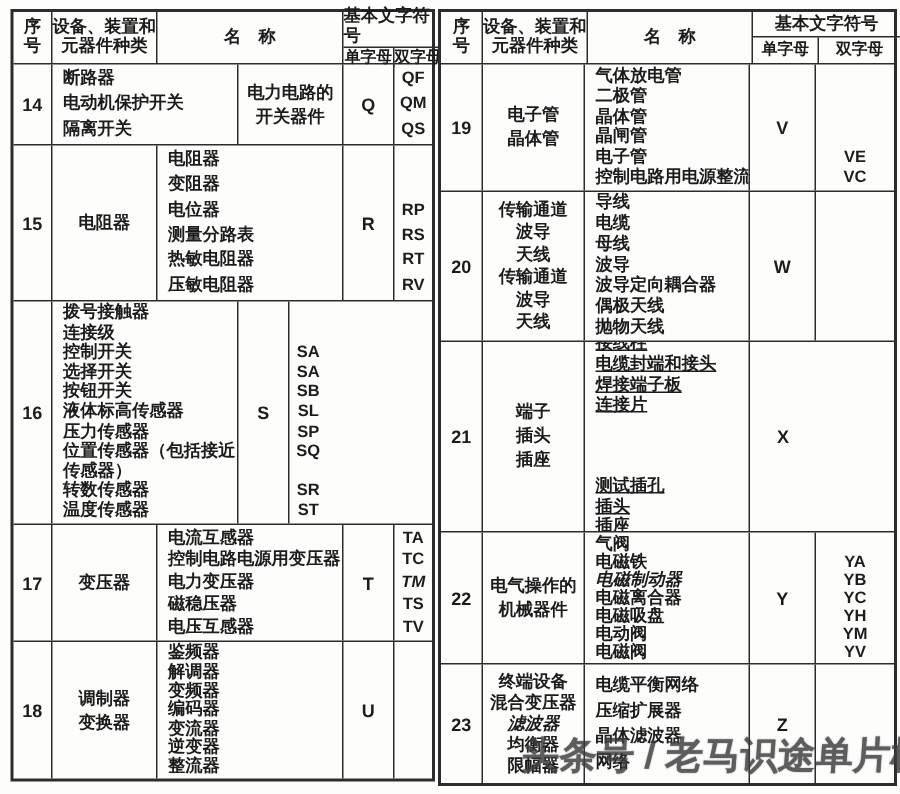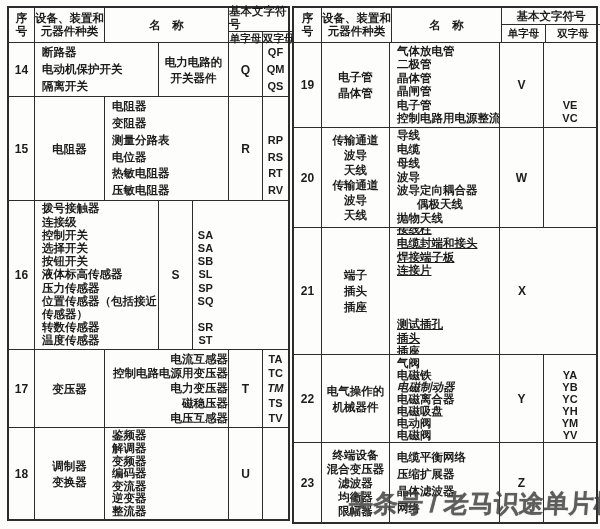--- a/index.html
+++ b/index.html
@@ -91,22 +91,22 @@
       </div>
     </div>
     <div class="row" style="height: 104px;">
       <div class="cell c-no" style="flex: 0 0 26px;">15</div>
       <div class="cell c-cat" style="flex: 0 0 70px;">
         <div style="line-height: 16px;">电阻器</div>
       </div>
       <div class="cell c-names" style="flex: 0 0 124px;">
         <div style="line-height: 16.6667px;">电阻器</div>
         <div style="line-height: 16.6667px;">变阻器</div>
+        <div style="line-height: 16.6667px;">电位器</div>
         <div style="line-height: 16.6667px;">测量分路表</div>
-        <div style="line-height: 16.6667px;">电位器</div>
         <div style="line-height: 16.6667px;">热敏电阻器</div>
         <div style="line-height: 16.6667px;">压敏电阻器</div>
       </div>
       <div class="cell c-single" style="flex: 0 0 34px;">R</div>
       <div class="cell c-dbl" style="flex: 0 0 25px; border-right: none;">
         <div style="line-height: 16.6667px;">&nbsp;</div>
         <div style="line-height: 16.6667px;">&nbsp;</div>
         <div style="line-height: 16.6667px;">RP</div>
         <div style="line-height: 16.6667px;">RS</div>
         <div style="line-height: 16.6667px;">RT</div>
@@ -141,21 +141,21 @@
         <div style="line-height: 13.1818px;">&nbsp;</div>
         <div style="line-height: 13.1818px;">SR</div>
         <div style="line-height: 13.1818px;">ST</div>
       </div>
     </div>
     <div class="row" style="height: 78px;">
       <div class="cell c-no" style="flex: 0 0 26px;">17</div>
       <div class="cell c-cat" style="flex: 0 0 70px;">
         <div style="line-height: 16px;">变压器</div>
       </div>
-      <div class="cell c-names" style="flex: 0 0 124px; align-items: flex-end;">
+      <div class="cell c-names" style="flex: 0 0 124px;">
         <div style="line-height: 14.8px;">电流互感器</div>
         <div style="line-height: 14.8px;">控制电路电源用变压器</div>
         <div style="line-height: 14.8px;">电力变压器</div>
         <div style="line-height: 14.8px;">磁稳压器</div>
         <div style="line-height: 14.8px;">电压互感器</div>
       </div>
       <div class="cell c-single" style="flex: 0 0 34px;">T</div>
       <div class="cell c-dbl" style="flex: 0 0 25px; border-right: none;">
         <div style="line-height: 14.8px;">TA</div>
         <div style="line-height: 14.8px;">TC</div>
@@ -243,21 +243,21 @@
         <div style="line-height: 15px;">传输通道</div>
         <div style="line-height: 15px;">波导</div>
         <div style="line-height: 15px;">天线</div>
       </div>
       <div class="cell c-names" style="flex: 0 0 110px;">
         <div style="line-height: 13.7143px;">导线</div>
         <div style="line-height: 13.7143px;">电缆</div>
         <div style="line-height: 13.7143px;">母线</div>
         <div style="line-height: 13.7143px;">波导</div>
         <div style="line-height: 13.7143px;">波导定向耦合器</div>
-        <div style="line-height: 13.7143px; margin-left: 20px;">偶极天线</div>
+        <div style="line-height: 13.7143px;">偶极天线</div>
         <div style="line-height: 13.7143px;">抛物天线</div>
       </div>
       <div class="cell c-single" style="flex: 0 0 44px;">W</div>
       <div class="cell c-dbl" style="flex: 0 0 52px; border-right: none;">
         <div style="line-height: 13.7143px;">&nbsp;</div>
         <div style="line-height: 13.7143px;">&nbsp;</div>
         <div style="line-height: 13.7143px;">&nbsp;</div>
         <div style="line-height: 13.7143px;">&nbsp;</div>
         <div style="line-height: 13.7143px;">&nbsp;</div>
         <div style="line-height: 13.7143px;">&nbsp;</div>
@@ -308,21 +308,21 @@
         <div style="line-height: 12px;">YH</div>
         <div style="line-height: 12px;">YM</div>
         <div style="line-height: 12px;">YV</div>
       </div>
     </div>
     <div class="row" style="height: 80px;">
       <div class="cell c-no" style="flex: 0 0 28px;">23</div>
       <div class="cell c-cat" style="flex: 0 0 68px;">
         <div style="line-height: 14px;">终端设备</div>
         <div style="line-height: 14px;">混合变压器</div>
-        <div style="line-height: 14px;">滤波器</div>
+        <div style="line-height: 14px; font-style: italic;">滤波器</div>
         <div style="line-height: 14px;">均衡器</div>
         <div style="line-height: 14px;">限幅器</div>
       </div>
       <div class="cell c-names" style="flex: 0 0 110px;">
         <div style="line-height: 17px;">电缆平衡网络</div>
         <div style="line-height: 17px;">压缩扩展器</div>
         <div style="line-height: 17px;">晶体滤波器</div>
         <div style="line-height: 17px;">网络</div>
       </div>
       <div class="cell c-single" style="flex: 0 0 44px;">Z</div>

